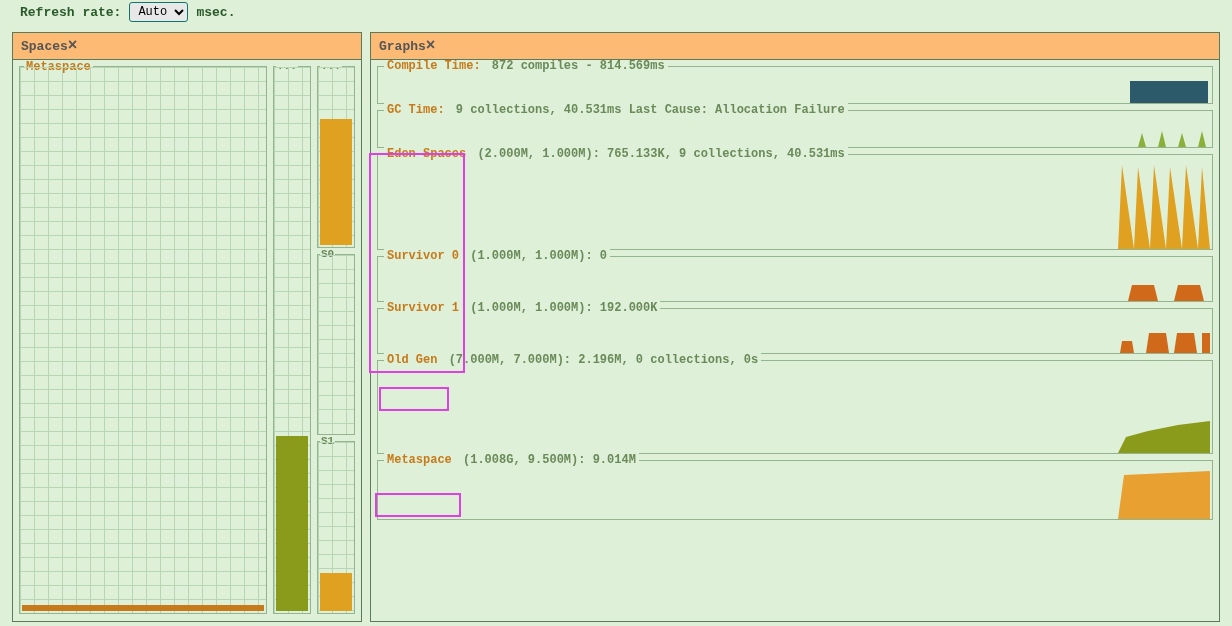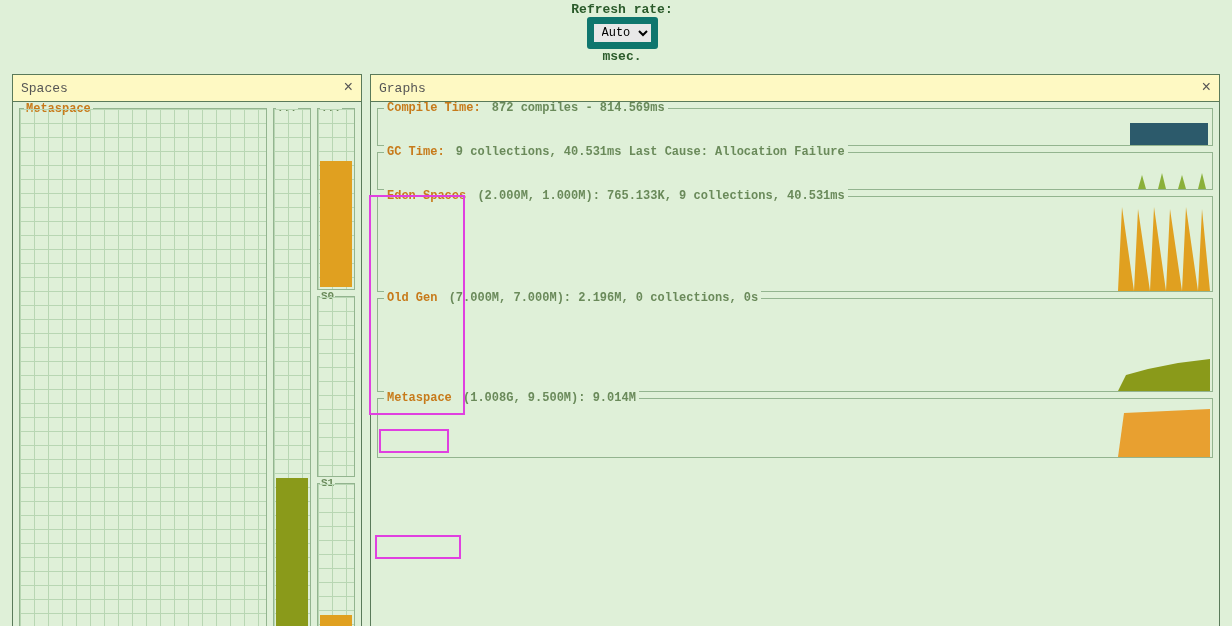--- a/index.html
+++ b/index.html
@@ -8,52 +8,50 @@
   font-size: 13px;
   font-weight: bold;
   background: #dff0d8;
   width: 1232px;
   height: 626px;
   overflow: hidden;
 }
 .toolbar {
   display: flex;
   align-items: center;
-  gap: 0;
+  gap: 8px;
   padding: 2px 8px 10px 20px;
   color: #2a5a2a;
-  flex-direction: column;
 }
 .toolbar select {
   font-family: inherit;
   font-size: 12px;
   padding: 1px 4px;
   background: #e8e8e8;
-  border: 7px solid #0f766e;
+  border: 1px solid #0f766e;
   border-radius: 3px;
 }
 .main {
   display: flex;
   gap: 8px;
   padding: 0 12px;
   height: 590px;
 }
 .panel {
   background: #dff0d8;
   border: 1px solid #5a7a5a;
   position: relative;
 }
 .panel-header {
-  background: #fef9c3;
+  background: #fdba74;
   border-bottom: 1px solid #5a7a5a;
   padding: 4px 8px;
   color: #555;
-  font-weight: normal;
-  display: flex;
-  justify-content: space-between;
+  font-weight: bold;
+  display: flex;
   align-items: center;
 }
 .close-x {
   color: #555;
   font-size: 16px;
   cursor: pointer;
 }
 .spaces-panel { width: 350px; flex-shrink: 0; }
 .graphs-panel { flex: 1; }
 
@@ -240,21 +238,43 @@
       <div class="graph-row" style="height:96px">
         <span class="legend">
           <span class="g-name">Eden Spaces</span>
           <span class="g-detail">(2.000M, 1.000M): 765.133K, 9 collections, 40.531ms</span>
         </span>
         <svg class="mini-graph" width="92" height="90">
           <polygon points="0,90 4,6 16,90 20,8 32,90 36,6 48,90 52,8 64,90 68,6 80,90 84,8 92,90" fill="#e0a020"></polygon>
         </svg>
       </div>
 
-
+      <div class="graph-row" style="height:46px">
+        <span class="legend">
+          <span class="g-name">Survivor 0</span>
+          <span class="g-detail">(1.000M, 1.000M): 0</span>
+        </span>
+        <svg class="mini-graph" width="92" height="42">
+          <polygon points="10,42 14,26 36,26 40,42" fill="#d06a1a"></polygon>
+          <polygon points="56,42 60,26 82,26 86,42" fill="#d06a1a"></polygon>
+        </svg>
+      </div>
+
+      <div class="graph-row" style="height:46px">
+        <span class="legend">
+          <span class="g-name">Survivor 1</span>
+          <span class="g-detail">(1.000M, 1.000M): 192.000K</span>
+        </span>
+        <svg class="mini-graph" width="92" height="42">
+          <polygon points="2,42 4,30 14,30 16,42" fill="#d06a1a"></polygon>
+          <polygon points="28,42 31,22 48,22 51,42" fill="#d06a1a"></polygon>
+          <polygon points="56,42 59,22 76,22 79,42" fill="#d06a1a"></polygon>
+          <rect x="84" y="22" width="8" height="20" fill="#d06a1a"></rect>
+        </svg>
+      </div>
 
       <div class="graph-row" style="height:94px">
         <span class="legend">
           <span class="g-name">Old Gen</span>
           <span class="g-detail">(7.000M, 7.000M): 2.196M, 0 collections, 0s</span>
         </span>
         <svg class="mini-graph" width="92" height="88">
           <polygon points="0,88 8,72 30,66 60,60 92,56 92,88" fill="#8a9a1a"></polygon>
         </svg>
       </div>

